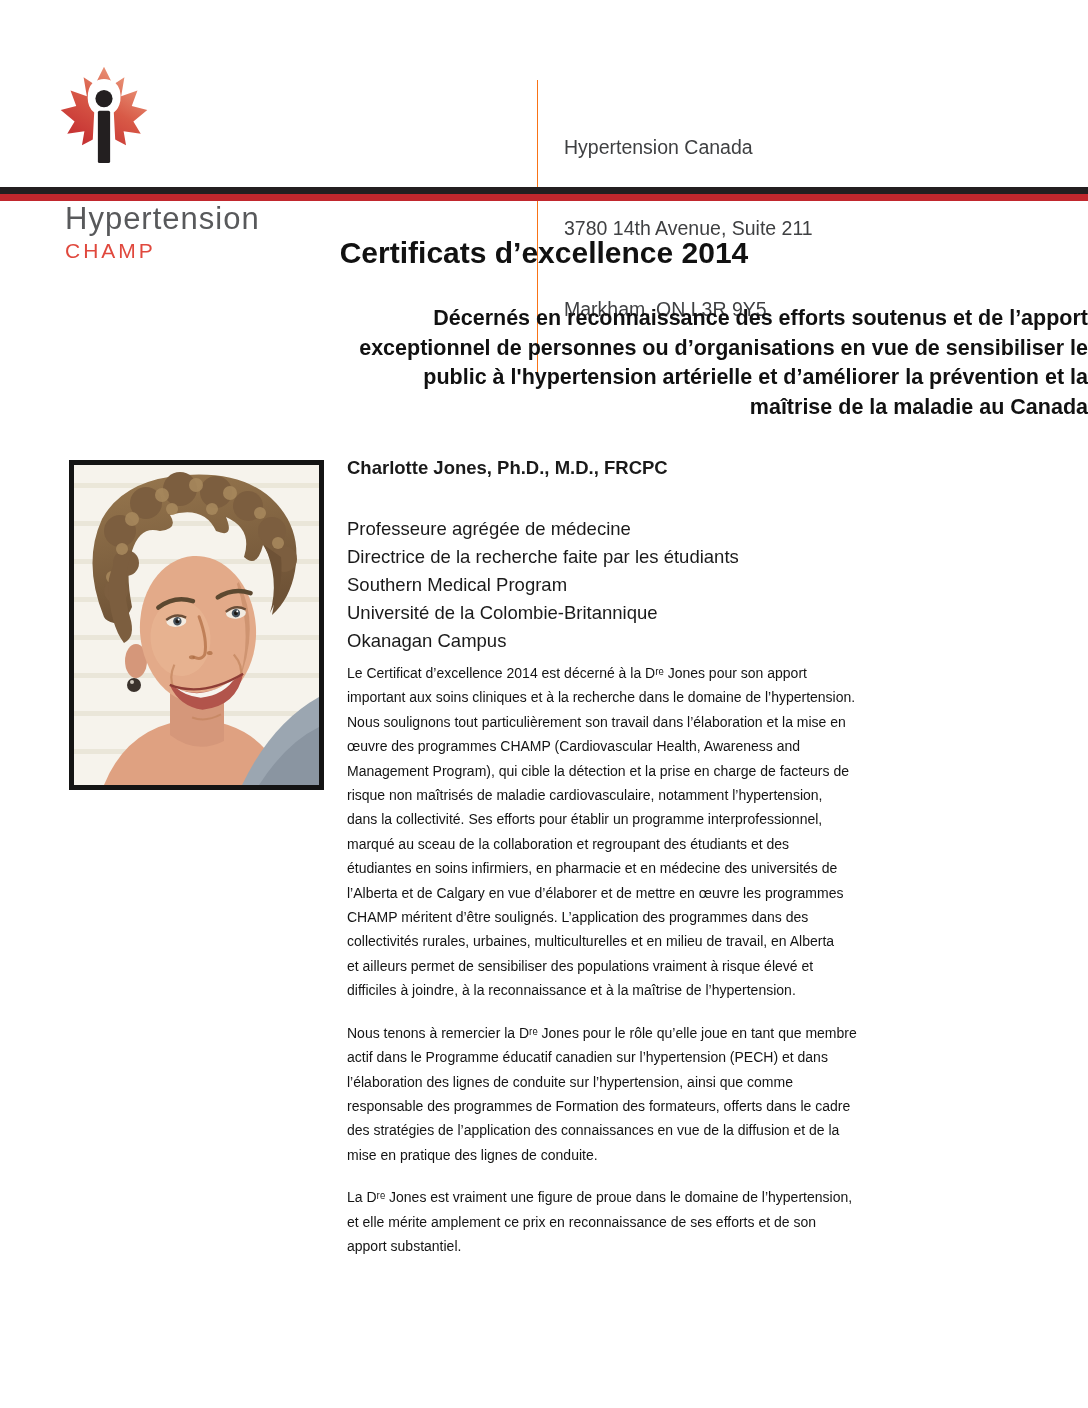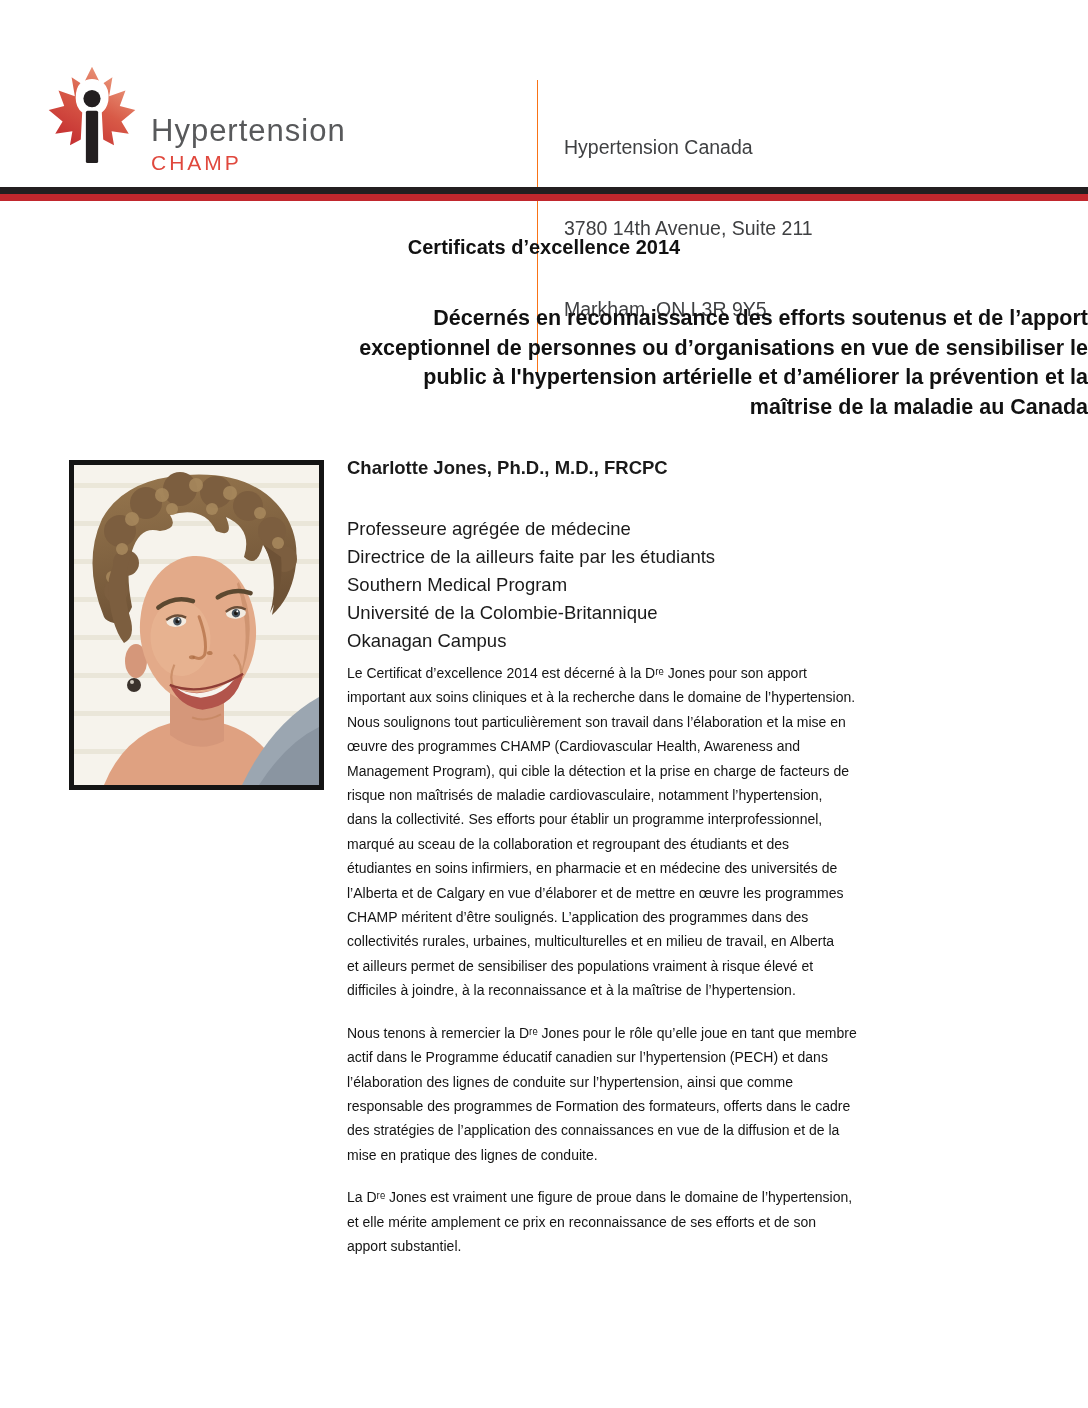--- a/index.html
+++ b/index.html
@@ -13,24 +13,25 @@
     width: 1088px;
     height: 1408px;
     background: #ffffff;
     overflow: hidden;
     margin: 0 auto;
   }
 
   
   .logo {
     position: absolute;
-    left: 43px;
+    left: 55px;
     top: 62px;
     display: flex;
-    align-items: flex-end;
+    align-items: flex-start;
+    flex-direction: column;
   }
   .logo svg { display: block; }
   .brand { margin-left: 10px; margin-top: 26px; }
   .brand-name {
     font-size: 31px;
     font-weight: 400;
     color: #58595b;
     letter-spacing: 1px;
     line-height: 34px;
   }
@@ -75,21 +76,21 @@
     width: 100%; height: 7px;
     background: #c1272d;
   }
 
   
   .doc-title {
     position: absolute;
     left: 0; top: 236px;
     width: 100%;
     text-align: center;
-    font-size: 20px;
+    font-size: 30px;
     font-weight: 700;
     color: #111111;
   }
   .doc-subtitle {
     position: absolute;
     left: 0; top: 304px;
     width: 100%;
     text-align: right;
     font-size: 21.5px;
     font-weight: 700;
@@ -267,21 +268,21 @@
         <circle cx="138" cy="44" r="6"></circle>
       </g>
       <path d="M58 86 Q46 120 56 152 Q62 172 50 178 Q36 160 34 120 Q37 92 58 86 Z" fill="#7c5e3f"></path>
       <path d="M190 80 Q206 114 196 148 Q210 122 207 92 Z" fill="#6e5236"></path>
     </svg>
   </div>
 
   <section class="bio">
     <div class="bio-name">Charlotte Jones, Ph.D., M.D., FRCPC</div>
     <div class="bio-credentials">Professeure agrégée de médecine
-Directrice de la ailleurs faite par les étudiants
+Directrice de la recherche faite par les étudiants
 Southern Medical Program
 Université de la Colombie-Britannique
 Okanagan Campus</div>
     <p>Le Certificat d’excellence 2014 est décerné à la Dʳᵉ Jones pour son apport
 important aux soins cliniques et à la recherche dans le domaine de l’hypertension.
 Nous soulignons tout particulièrement son travail dans l’élaboration et la mise en
 œuvre des programmes CHAMP (Cardiovascular Health, Awareness and
 Management Program), qui cible la détection et la prise en charge de facteurs de
 risque non maîtrisés de maladie cardiovasculaire, notamment l’hypertension,
 dans la collectivité. Ses efforts pour établir un programme interprofessionnel,

